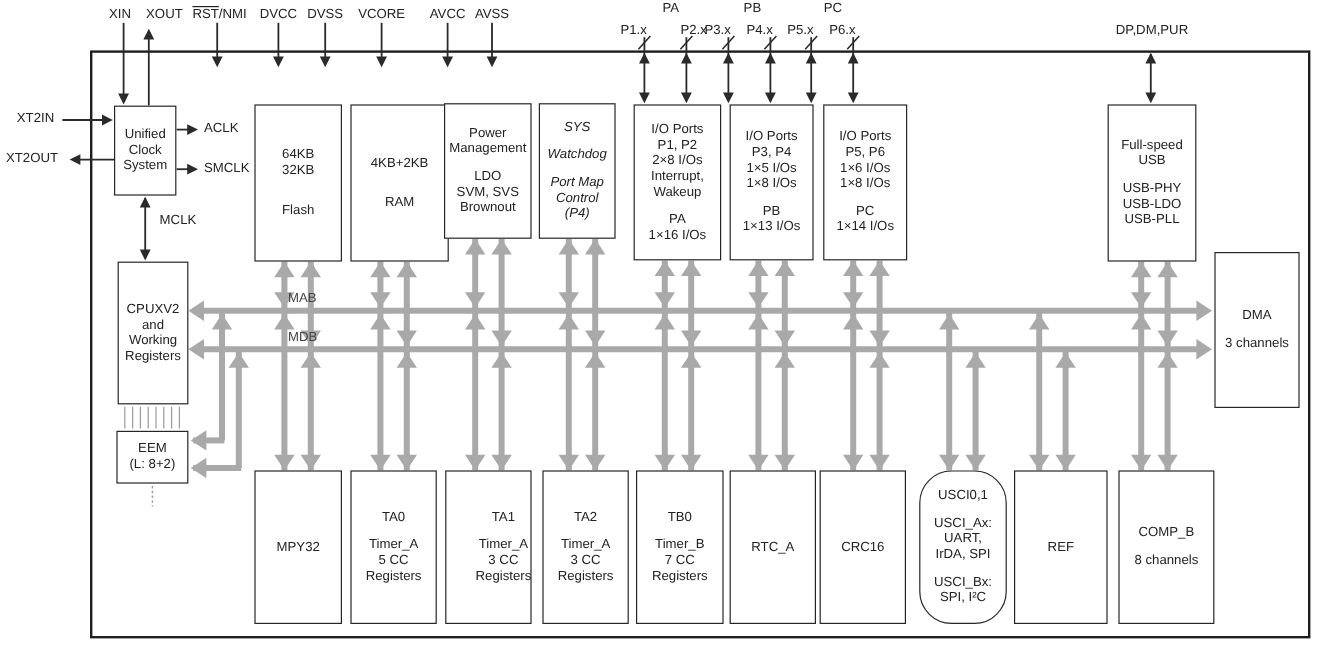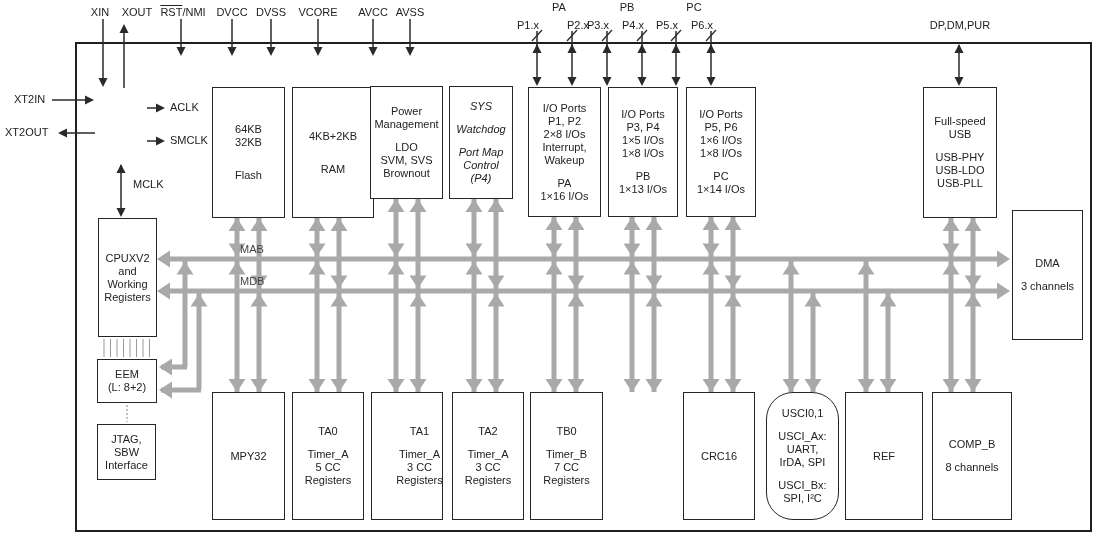--- a/index.html
+++ b/index.html
@@ -221,34 +221,34 @@
   <div class="lbl ctr" style="left:960px;top:19px;">DP,DM,PUR</div>
 
   <div class="lbl" style="left:14px;top:93px;">XT2IN</div>
   <div class="lbl" style="left:5px;top:126px;">XT2OUT</div>
   <div class="lbl" style="left:170px;top:101px;">ACLK</div>
   <div class="lbl" style="left:170px;top:134px;">SMCLK</div>
   <div class="lbl" style="left:133px;top:178px;">MCLK</div>
   <div class="lbl buslbl" style="left:192px;top:243px;">MAB</div>
   <div class="lbl buslbl" style="left:192px;top:275px;">MDB</div>
 
+  <div class="blk" style="left:95px;top:88px;width:52px;height:75px;">
+      <div class="bline">Unified</div>
+      <div class="bline">Clock</div>
+      <div class="bline">System</div>
+    </div>
   <div class="blk" style="left:98px;top:218px;width:59px;height:119px;">
       <div class="bline">CPUXV2</div>
       <div class="bline">and</div>
       <div class="bline">Working</div>
       <div class="bline">Registers</div>
     </div>
   <div class="blk" style="left:97px;top:359px;width:60px;height:44px;">
       <div class="bline">EEM</div>
       <div class="bline">(L: 8+2)</div>
-    </div>
-  <div class="blk" style="left:97px;top:424px;width:59px;height:56px;">
-      <div class="bline">JTAG,</div>
-      <div class="bline">SBW</div>
-      <div class="bline">Interface</div>
     </div>
   <div class="blk" style="left:212px;top:87px;width:73px;height:131px;">
       <div class="bline">64KB</div>
       <div class="bline">32KB</div>
       <div class="bline gap"></div>
       <div class="bline gap"></div>
       <div class="bline">Flash</div>
     </div>
   <div class="blk" style="left:292px;top:87px;width:82px;height:131px;">
       <div class="bline">4KB+2KB</div>
@@ -338,20 +338,23 @@
       <div class="bline">3 CC</div>
       <div class="bline">Registers</div>
     </div>
   <div class="blk" style="left:530px;top:392px;width:73px;height:128px;">
       <div class="bline">TB0</div>
       <div class="bline gap"></div>
       <div class="bline">Timer_B</div>
       <div class="bline">7 CC</div>
       <div class="bline">Registers</div>
     </div>
+  <div class="blk" style="left:608px;top:392px;width:72px;height:128px;">
+      <div class="bline">RTC_A</div>
+    </div>
   <div class="blk" style="left:648px;top:392px;width:72px;height:128px;margin-left:35px;">
       <div class="bline">CRC16</div>
     </div>
   <div class="blk" style="left:766px;top:392px;width:73px;height:128px;border-radius:27px;">
       <div class="bline">USCI0,1</div>
       <div class="bline gap"></div>
       <div class="bline">USCI_Ax:</div>
       <div class="bline">UART,</div>
       <div class="bline">IrDA, SPI</div>
       <div class="bline gap"></div>

